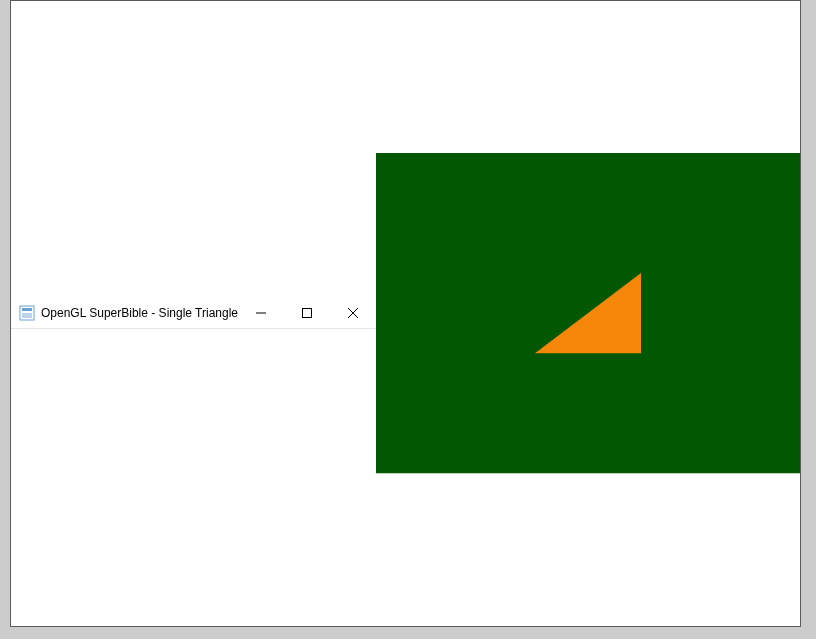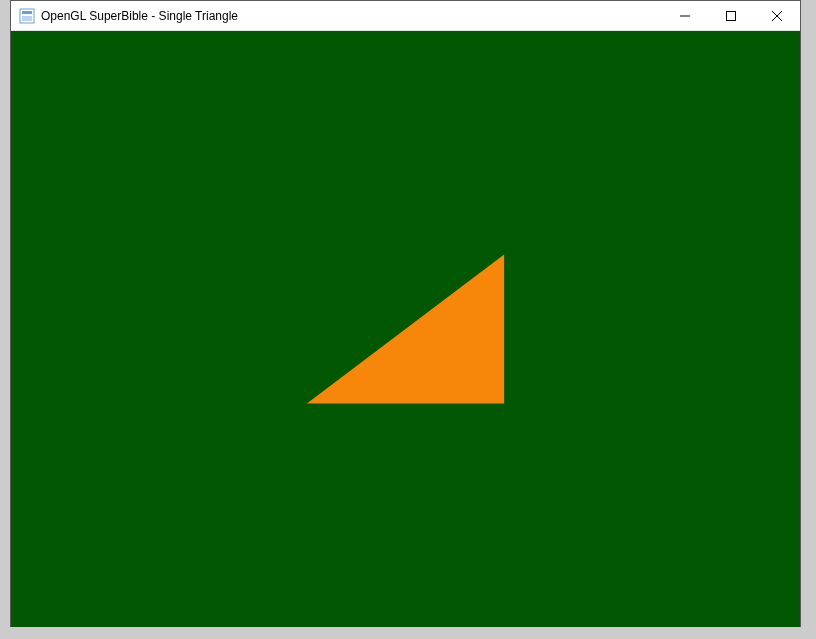--- a/index.html
+++ b/index.html
@@ -17,21 +17,22 @@
     }
     .window {
       position: absolute;
       left: 10px;
       top: 0;
       width: 791px;
       height: 627px;
       background: #fff;
       border: 1px solid #5a5a5a;
       display: flex;
-      flex-direction: column;
+      flex-direction: row;
+      align-items: center;
     }
     .titlebar {
       height: 30px;
       background: #ffffff;
       display: flex;
       align-items: center;
       flex-shrink: 0;
       border-bottom: 1px solid #e5e5e5;
     }
     .app-icon {

